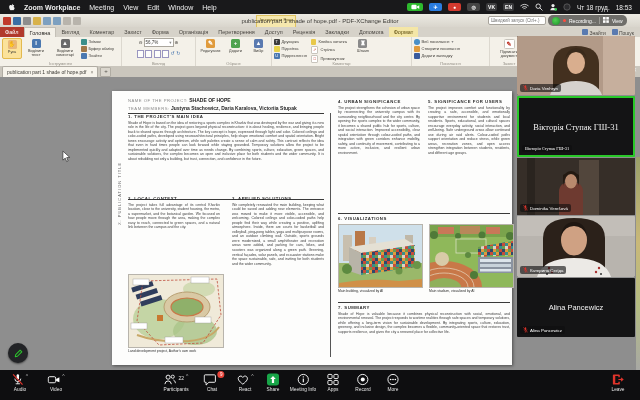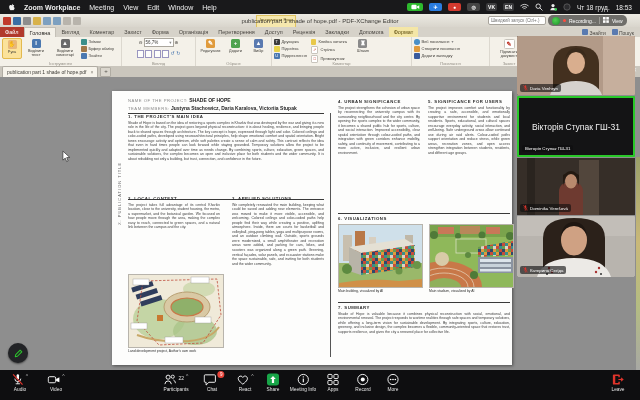--- a/index.html
+++ b/index.html
@@ -84,21 +84,21 @@
   .cap{font-size:3.4px;color:#2e2e2e;margin-top:1px;}
   .figimg{border:0.5px solid #b8b4ac;display:block;}
   
   .annotate-btn{position:absolute;left:8px;top:266px;width:20px;height:20px;border-radius:50%;background:#222326;
                 display:flex;align-items:center;justify-content:center;box-shadow:0 1px 2px rgba(0,0,0,.5);}
   .cursor{position:absolute;left:62px;top:72px;}
   .panel-close{position:absolute;left:632px;top:66px;font-size:6px;color:#f0f0f0;}
   
   .video-panel{position:absolute;left:517px;top:36px;width:118px;display:flex;flex-direction:column;gap:1px;z-index:50;}
   .vtile{position:relative;width:118px;background:#141415;overflow:hidden;border-radius:1px;}
-  .vtile.active{border:2px solid #29c929;box-sizing:border-box;}
+  .vtile.active{border:2px solid #29c929;box-sizing:border-box;font-family:Liberation Serif, serif;}
   .center-name{position:absolute;inset:0;display:flex;align-items:center;justify-content:center;
                color:#f2f2f2;text-align:center;}
   .name-tag{position:absolute;left:3px;bottom:3px;background:rgba(15,15,15,.62);border-radius:2px;color:#fff;
             font-size:4.4px;padding:1px 3px;display:flex;align-items:center;gap:2px;max-width:105px;white-space:nowrap;}
   
   .zoom-bar{position:absolute;top:370px;left:0;width:640px;height:30px;background:#0e0e10;}
   .zb-btn{position:absolute;top:3px;transform:translateX(-50%);display:flex;flex-direction:column;align-items:center;gap:1px;}
   .zb-btn .irow{display:flex;align-items:flex-start;gap:2px;height:13px;}
   .zb-btn .lab{font-size:4.8px;color:#e4e4e4;white-space:nowrap;}
   .chev{color:#b9b9b9;font-size:5px;line-height:6px;}
@@ -580,20 +580,31 @@
     <span class="name-tag">
       <svg width="5" height="6" viewBox="0 0 8 10">
           <rect x="2.8" y="0.5" width="2.4" height="4.5" rx="1.2" fill="#e0342b"></rect>
           <path d="M1.5 4 a2.5 2.5 0 0 0 5 0 M4 6.5 V8 M2.5 8.5 h3" stroke="#e0342b" stroke-width="0.8" fill="none"></path>
           <path d="M0.5 0.5 7.5 9" stroke="#e0342b" stroke-width="1"></path>
         </svg>
       <span>Катерина Сегіда</span>
     </span>
   </div>
 
+  <div class="vtile" style="height:59px;">
+    <div class="center-name" style="font-size:7.5px;">Alina Pancewicz</div>
+    <span class="name-tag">
+      <svg width="5" height="6" viewBox="0 0 8 10">
+          <rect x="2.8" y="0.5" width="2.4" height="4.5" rx="1.2" fill="#e0342b"></rect>
+          <path d="M1.5 4 a2.5 2.5 0 0 0 5 0 M4 6.5 V8 M2.5 8.5 h3" stroke="#e0342b" stroke-width="0.8" fill="none"></path>
+          <path d="M0.5 0.5 7.5 9" stroke="#e0342b" stroke-width="1"></path>
+        </svg>
+      <span>Alina Pancewicz</span>
+    </span>
+  </div>
 </div>
 
 <div class="zoom-bar">
 
   <div class="zb-btn" style="left:20px;">
     <span class="irow">
       <svg width="12" height="13" viewBox="0 0 14 14">
         <rect x="5.6" y="1" width="2.8" height="6" rx="1.4" fill="#fff"></rect>
         <path d="M3.5 6 a3.5 3.5 0 0 0 7 0 M7 9.5 V12 M4.5 12 h5" stroke="#fff" stroke-width="1" fill="none"></path>
         <path d="M1.5 1 12.5 13" stroke="#e0342b" stroke-width="1.4"></path>

